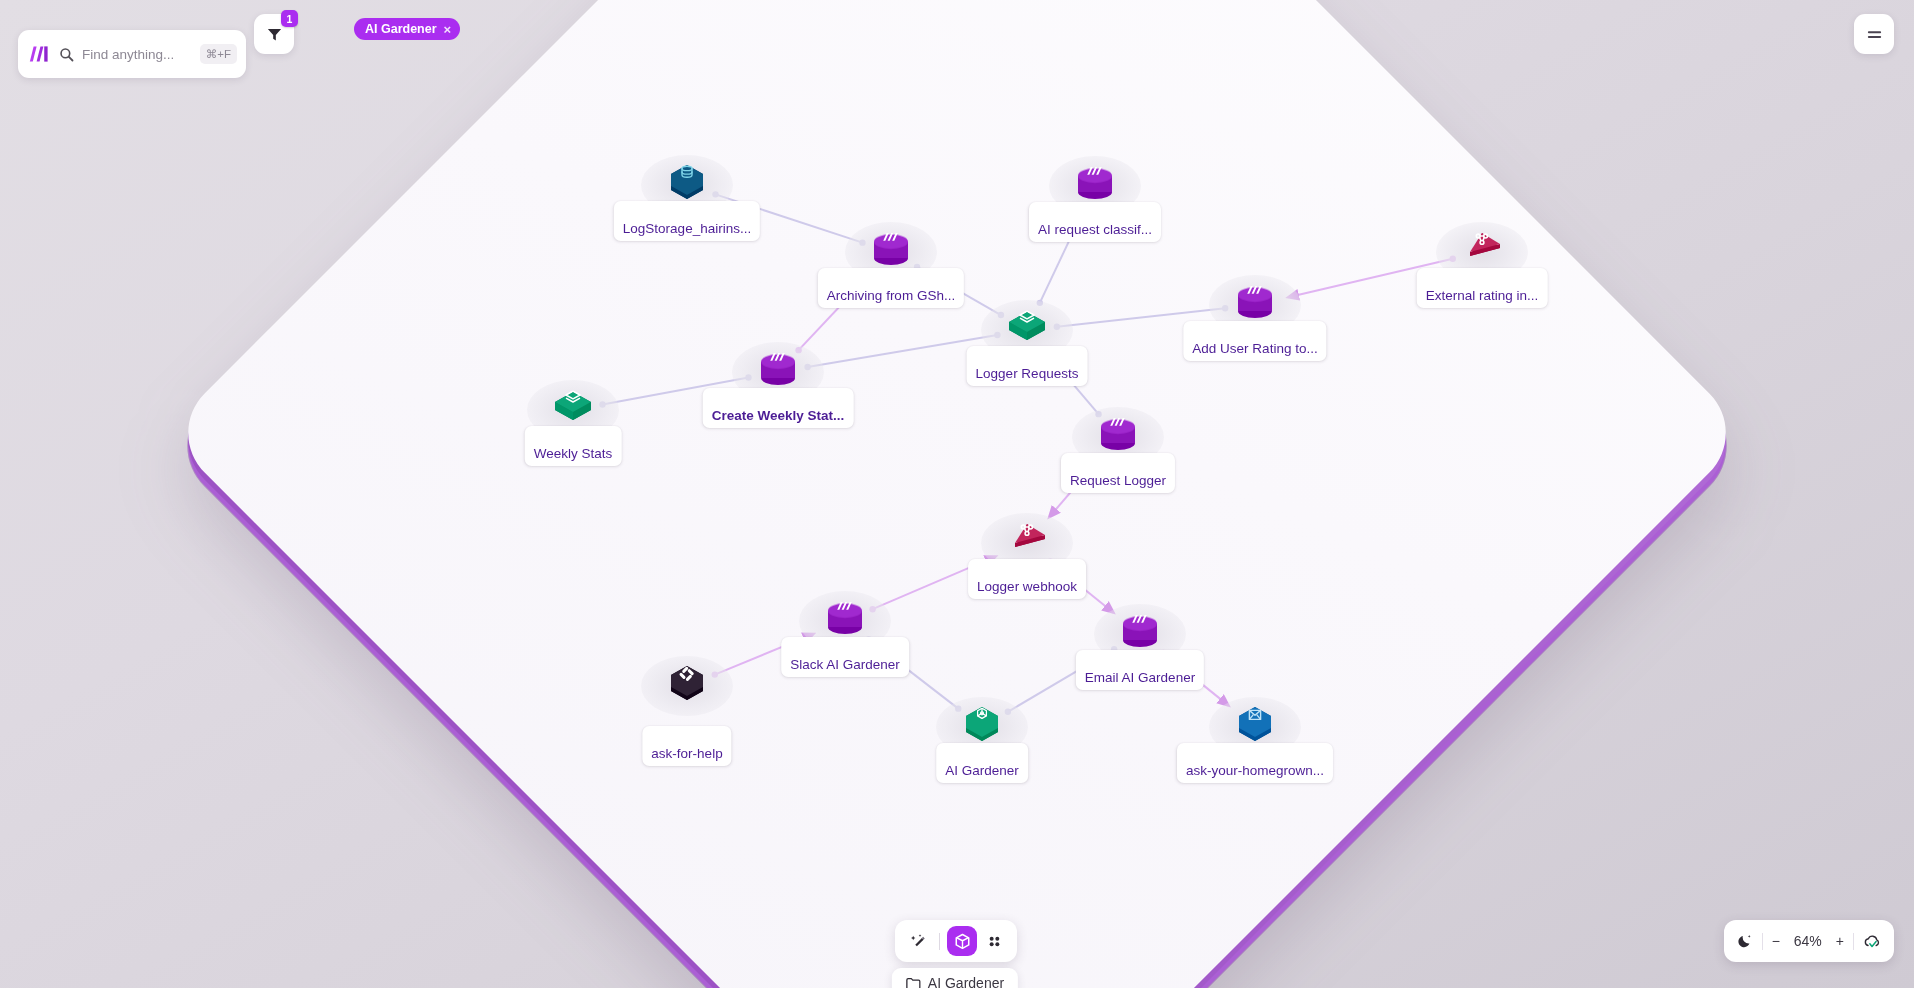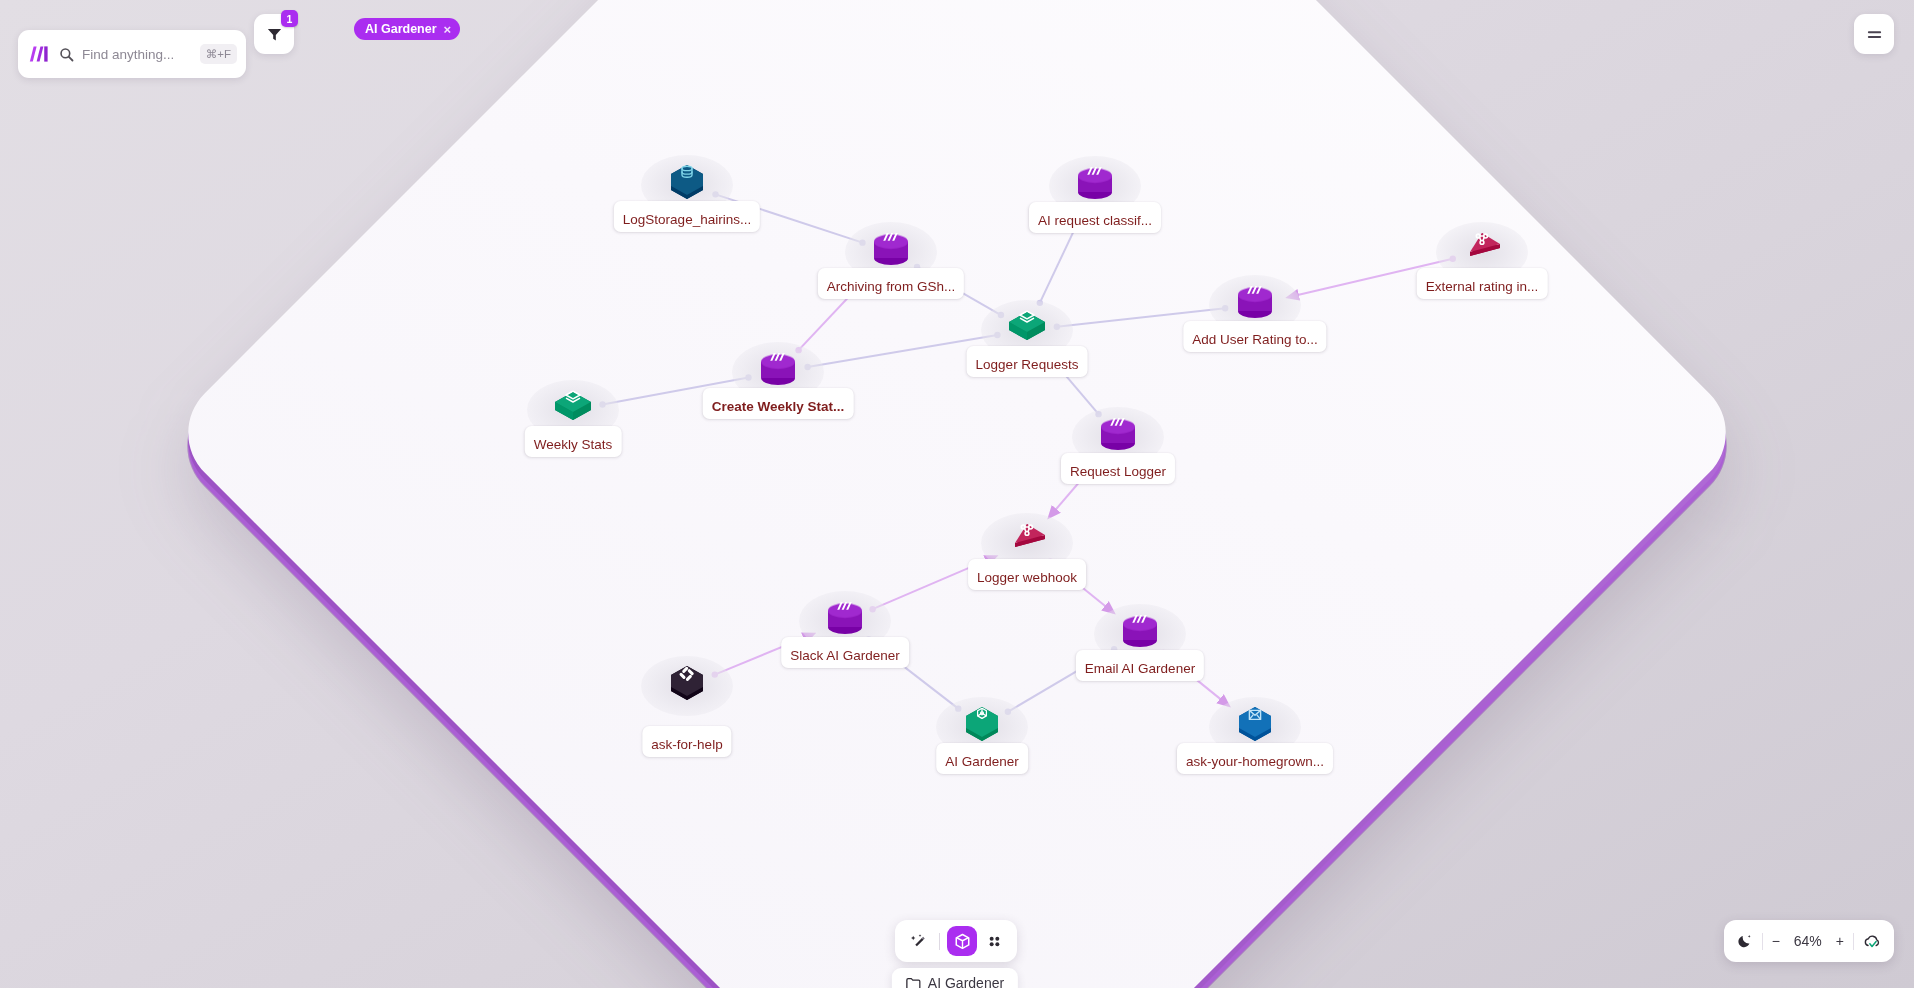--- a/index.html
+++ b/index.html
@@ -70,24 +70,24 @@
     position:absolute;
     left:-26px; top:-30px;
     width:52px; height:52px;
   }
   .node-label{
     position: absolute;
     transform: translate(-50%, 0);
     top: 24px;
     background: #ffffff;
     border-radius: 7px;
-    padding: 11px 9px 5px;
+    padding: 20px 9px 5px;
     font-size: 13.5px;
     line-height: 15px;
-    color: #7f1d1d;
+    color: #4c1d95;
     white-space: nowrap;
     box-shadow: 0 1px 3px rgba(60,50,70,.13), 0 0 0 1px rgba(0,0,0,.015);
     pointer-events: auto;
     cursor: pointer;
   }
 
   
   .searchbar{
     position:absolute; left:18px; top:14px;
     width:228px; height:48px;

